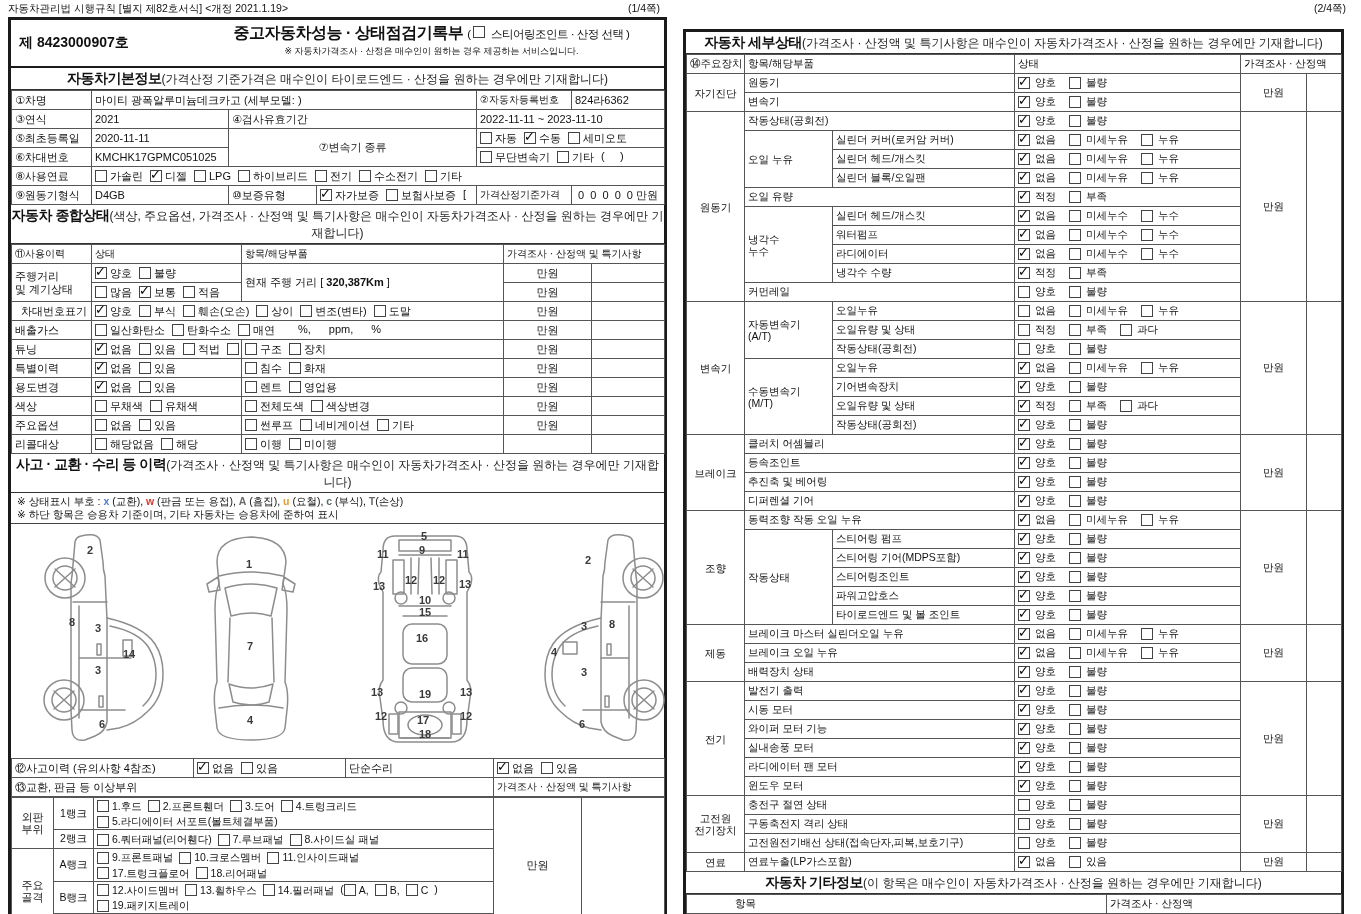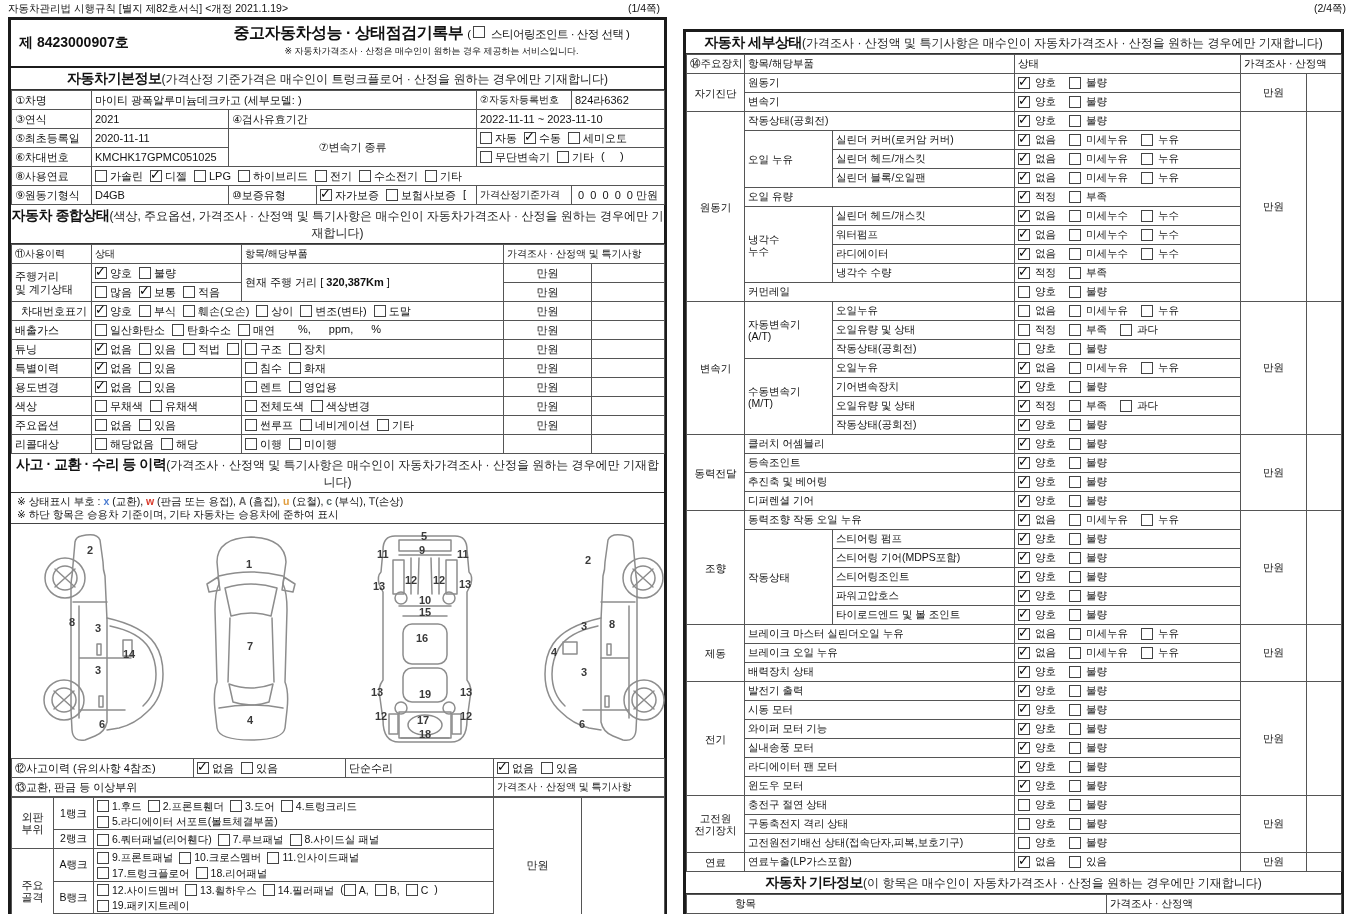--- a/index.html
+++ b/index.html
@@ -69,21 +69,21 @@
     <div class="p1head">
       <div class="docno">제 8423000907호</div>
       <div class="tblock">
         <div class="t1"><span>중고자동차성능 · 상태점검기록부</span>
           <span class="topt"><span>(</span> <span class="bx"></span> <span>스티어링조인트 · 산정 선택  )</span></span>
         </div>
         <div class="t2">※ 자동차가격조사 · 산정은 매수인이 원하는 경우 제공하는 서비스입니다.</div>
       </div>
     </div>
 
-    <div class="secbar"><b>자동차기본정보</b><span class="note">(가격산정 기준가격은 매수인이 트렁크플로어 · 산정을 원하는 경우에만 기재합니다)</span></div>
+    <div class="secbar"><b>자동차기본정보</b><span class="note">(가격산정 기준가격은 매수인이 타이로드엔드 · 산정을 원하는 경우에만 기재합니다)</span></div>
     <table class="t basic">
       <colgroup>
           <col style="width:80px">
           <col style="width:137px">
           <col style="width:88px">
           <col style="width:160px">
           <col style="width:95px">
           <col style="width:93px">
         </colgroup>
       <tbody>
@@ -860,21 +860,21 @@
             <td class="part">작동상태(공회전)</td>
             <td class="state"><span class="cb">
                 <span class="bx on"></span>
                 <span class="cl">양호</span>
               </span><span class="cb">
                 <span class="bx"></span>
                 <span class="cl">불량</span>
               </span></td>
           </tr>
           <tr>
-            <td class="dev" rowspan="4">동력전달</td>
+            <td class="dev" rowspan="4">브레이크</td>
             <td class="part" colspan="2">클러치 어셈블리</td>
             <td class="state"><span class="cb">
                 <span class="bx on"></span>
                 <span class="cl">양호</span>
               </span><span class="cb">
                 <span class="bx"></span>
                 <span class="cl">불량</span>
               </span></td>
             <td class="pv" rowspan="4">만원</td>
             <td class="pe" rowspan="4"></td>

